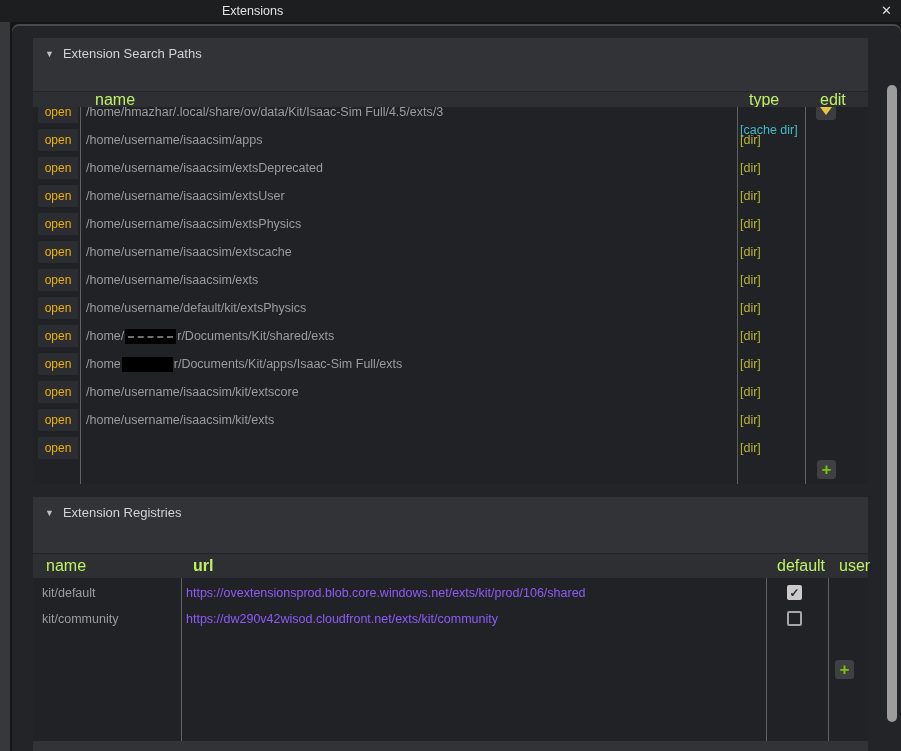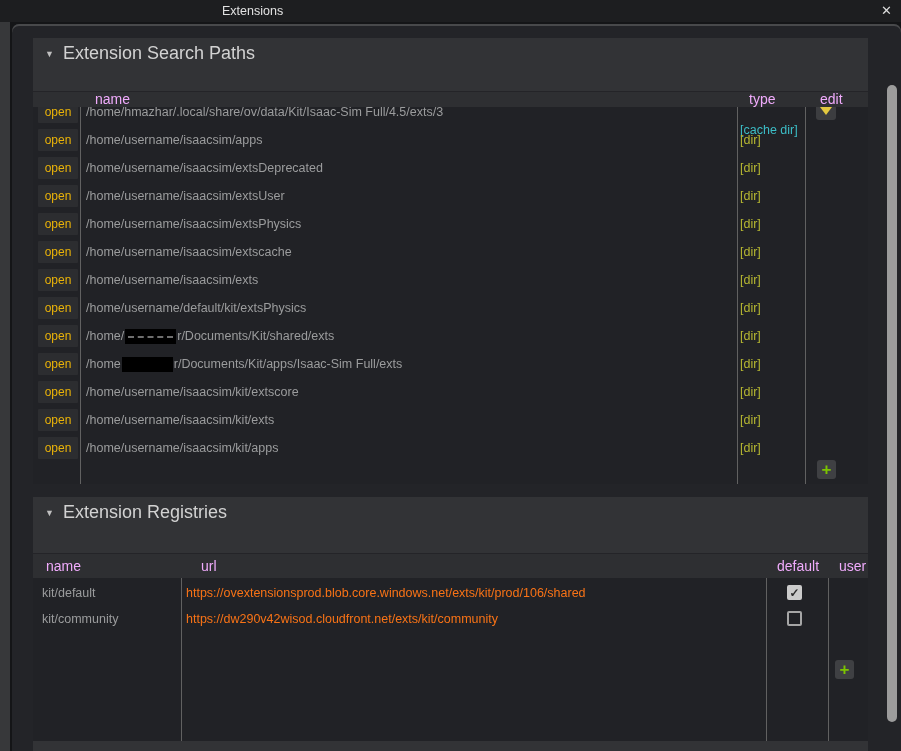--- a/index.html
+++ b/index.html
@@ -16,31 +16,31 @@
   .leftstrip { position:absolute; left:0; top:22px; width:10px; height:729px; background:#37383a; }
   .dialog { position:absolute; left:12px; top:24px; width:889px; height:727px; background:#232428;
             border-radius:7px 7px 0 0; box-shadow: inset 0 2px 0 #48494b; }
 
   
   .panel { position:absolute; left:33px; width:835px; background:#323336; }
   .panel1 { top:38px; height:446px; }
   .panel2 { top:497px; height:254px; }
   .sec-header { position:absolute; left:12px; top:7px; height:17px; display:flex; align-items:center; gap:9px; cursor:pointer; }
   .tri { font-size:9px; color:#bfbfbf; }
-  .sec-title { font-size:18px; color:#d2d2d2; }
+  .sec-title { font-size:13px; color:#d2d2d2; }
 
   
   .tbl-head { position:absolute; left:0; width:100%; background:#2e2f32; border-top:1px solid #242428; }
   .sp-head { top:53px; height:16px; }
   .rg-head { top:56px; height:25px; }
-  .tbl-head span { position:absolute; font-size:14px; color:#f0abfc; }
+  .tbl-head span { position:absolute; font-size:16px; color:#bef264; }
   .sp-head span { line-height:15px; }
   .rg-head span { line-height:24px; }
   .sp-col-name { left:62px; } .sp-col-type { left:716px; } .sp-col-edit { left:787px; }
-  .rg-col-name { left:13px; } .rg-col-url { left:168px; } .rg-col-default { left:744px; } .rg-col-user { left:806px; }
+  .rg-col-name { left:13px; } .rg-col-url { left:160px;font-weight:bold; } .rg-col-default { left:744px; } .rg-col-user { left:806px; }
 
   
   .tbl-body { position:absolute; left:0; width:835px; background:#212226; overflow:hidden; }
   .sp-body { top:69px; height:377px; }
   .rg-body { top:81px; height:163px; }
   .vsep { position:absolute; top:0; bottom:0; width:1px; background:#616161; }
   .sp-sep1 { left:47px; } .sp-sep2 { left:704px; } .sp-sep3 { left:772px; }
   .rg-sep1 { left:148px; } .rg-sep2 { left:733px; } .rg-sep3 { left:795px; }
 
   
@@ -55,21 +55,21 @@
   .type-cell { position:absolute; left:707px; top:0; height:28px; line-height:28px; font-size:12.5px; color:#b6b731; }
   .type-cell.cache { color:#3cbec7;margin-top:18px; }
   .edit-box { position:absolute; left:783px; top:6px; width:20px; height:16px; background:#3c3d40; border-radius:3px; cursor:pointer; }
   .edit-glyph { position:absolute; left:4px; top:3px; width:0; height:0;
                 border-left:6px solid transparent; border-right:6px solid transparent; border-top:8px solid #e3c93f; }
 
   
   .rg-rows { position:absolute; left:0; top:2px; width:100%; }
   .rg-row { position:relative; height:26px; }
   .rg-name { position:absolute; left:9px; line-height:26px; font-size:12.5px; color:#9b9c9d; white-space:nowrap; }
-  .rg-url { position:absolute; left:153px; line-height:26px; font-size:12.5px; color:#f97316; white-space:nowrap; }
+  .rg-url { position:absolute; left:153px; line-height:26px; font-size:12.5px; color:#8b5cf6; white-space:nowrap; }
   .cb { position:absolute; left:754px; top:5px; width:15px; height:15px; border:2px solid #a6a6a6;
         border-radius:2px; cursor:pointer; background:transparent; }
   .cb.checked { background:#cbcbcb; border-color:#cbcbcb; color:#2b2b2b; font-size:12px; font-weight:bold;
                 line-height:12px; text-align:center; }
 
   
   .add-btn { position:absolute; width:19px; height:19px; background:#3f4043; border:none; border-radius:3px;
              color:#7cc400; font-size:17px; font-weight:bold; line-height:17px; text-align:center; cursor:pointer; padding:0;
              font-family:"Liberation Sans", sans-serif; }
   .sp-add { left:784px; top:353px; }
@@ -164,21 +164,20 @@
             <div class="path-cell">/home/username/isaacsim/kit/extscore</div>
             <div class="type-cell">[dir]</div>
           </div>
           <div class="sp-row">
             <div class="open-btn">open</div>
             <div class="path-cell">/home/username/isaacsim/kit/exts</div>
             <div class="type-cell">[dir]</div>
           </div>
           <div class="sp-row">
             <div class="open-btn">open</div>
-            <div class="path-cell">/home/username/isaacsim/kit/apps</div>
             <div class="type-cell">[dir]</div>
           </div>
         </div>
       <button class="add-btn sp-add">+</button>
     </div>
   </div>
 
   <div class="panel panel2">
     <div class="sec-header">
       <span class="tri">▼</span>

